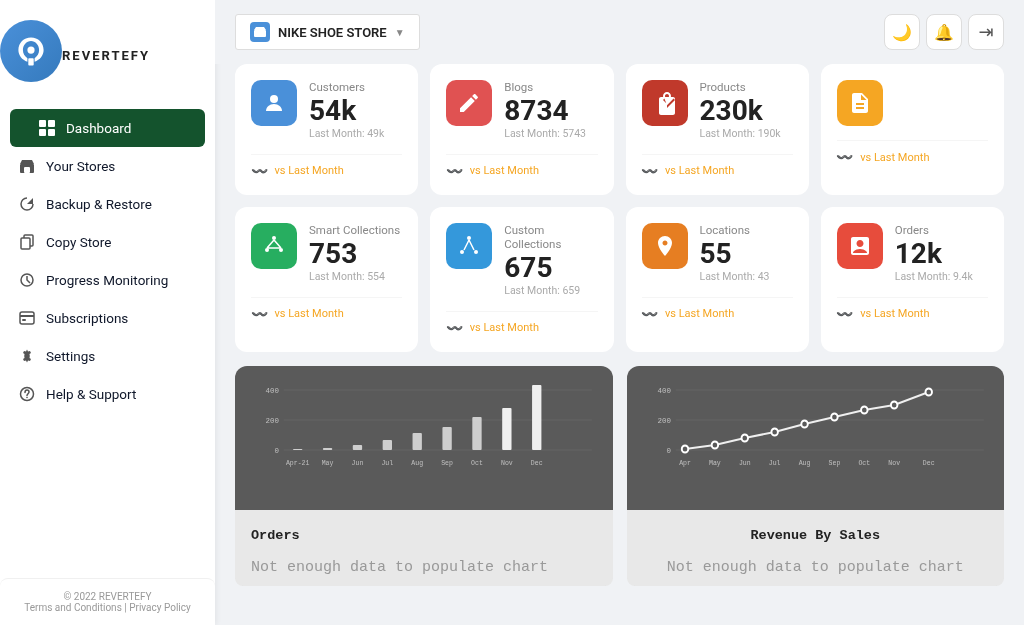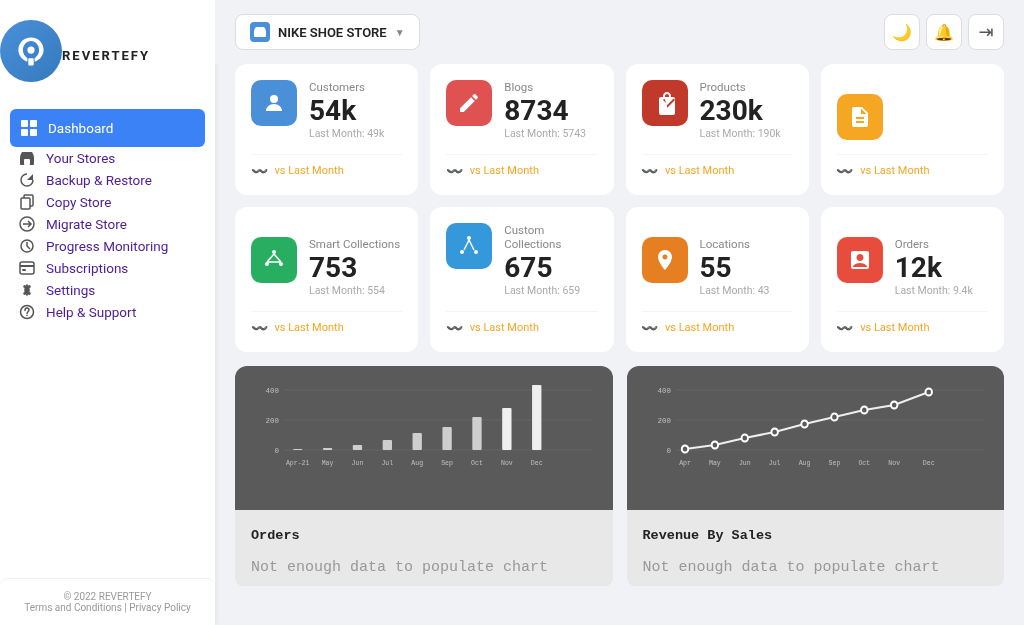--- a/index.html
+++ b/index.html
@@ -50,34 +50,34 @@
       letter-spacing: 2px;
       color: #222;
     }
     .sidebar-nav {
       flex: 1;
       padding: 5px 0;
     }
     .nav-item {
       display: flex;
       align-items: center;
-      padding: 2px 18px;
+      padding: 10px 18px;
       cursor: pointer;
-      color: #4c1d95;
+      color: #0f172a;
       font-size: 13.5px;
       gap: 10px;
       border-radius: 0;
       transition: background 0.15s;
     }
     .nav-item.active {
-      background: #3b82f6;
+      background: #14532d;
       color: #fff;
       border-radius: 6px;
       margin: 0 10px;
-      padding: 10px 10px;
+      padding: 10px 28px;
     }
     .nav-icon {
       width: 18px;
       height: 18px;
       display: flex;
       align-items: center;
       justify-content: center;
       flex-shrink: 0;
     }
     .sidebar-footer {
@@ -105,21 +105,21 @@
       justify-content: space-between;
       padding: 14px 20px;
       background: #f0f2f5;
     }
     .store-selector {
       display: flex;
       align-items: center;
       gap: 8px;
       background: #fff;
       border: 1.5px solid #ddd;
-      border-radius: 8px;
+      border-radius: 3px;
       padding: 7px 14px;
       cursor: pointer;
       font-size: 13px;
       font-weight: 600;
       color: #222;
     }
     .store-icon {
       width: 20px;
       height: 20px;
       background: #4a90d9;
@@ -158,21 +158,20 @@
       grid-template-columns: repeat(4, 1fr);
       gap: 12px;
       margin-bottom: 14px;
     }
     .stat-card {
       background: #fff;
       border-radius: 12px;
       padding: 16px;
       display: flex;
       flex-direction: column;
-      justify-content: flex-end;
     }
     .stat-top {
       display: flex;
       align-items: flex-start;
       gap: 12px;
       margin-bottom: 10px;
     }
     .stat-icon {
       width: 46px;
       height: 46px;
@@ -315,29 +314,20 @@
     <div class="nav-item">
       <span class="nav-icon">
         <svg width="16" height="16" viewBox="0 0 16 16" fill="none" stroke="#555" stroke-width="1.5">
           <rect x="5" y="1" width="9" height="11" rx="1"></rect>
           <rect x="2" y="4" width="9" height="11" rx="1" fill="white" stroke="#555"></rect>
         </svg>
       </span>
       <span>Copy Store</span>
     </div>
 
-    <div class="nav-item">
-      <span class="nav-icon">
-        <svg width="16" height="16" viewBox="0 0 16 16" fill="#555">
-          <circle cx="8" cy="8" r="7" fill="none" stroke="#555" stroke-width="1.5"></circle>
-          <path d="M4 8 H12 M9 5 L12 8 L9 11" stroke="#555" stroke-width="1.5" fill="none"></path>
-        </svg>
-      </span>
-      <span>Migrate Store</span>
-    </div>
 
     <div class="nav-item">
       <span class="nav-icon">
         <svg width="16" height="16" viewBox="0 0 16 16" fill="none" stroke="#555" stroke-width="1.5">
           <circle cx="8" cy="8" r="6"></circle>
           <path d="M8 4 V8 L11 11"></path>
         </svg>
       </span>
       <span>Progress Monitoring</span>
     </div>
@@ -629,20 +619,20 @@
             <text x="77" y="85" fill="rgba(255,255,255,0.6)" font-size="7" text-anchor="middle">May</text>
             <text x="109" y="85" fill="rgba(255,255,255,0.6)" font-size="7" text-anchor="middle">Jun</text>
             <text x="141" y="85" fill="rgba(255,255,255,0.6)" font-size="7" text-anchor="middle">Jul</text>
             <text x="173" y="85" fill="rgba(255,255,255,0.6)" font-size="7" text-anchor="middle">Aug</text>
             <text x="205" y="85" fill="rgba(255,255,255,0.6)" font-size="7" text-anchor="middle">Sep</text>
             <text x="237" y="85" fill="rgba(255,255,255,0.6)" font-size="7" text-anchor="middle">Oct</text>
             <text x="269" y="85" fill="rgba(255,255,255,0.6)" font-size="7" text-anchor="middle">Nov</text>
             <text x="306" y="85" fill="rgba(255,255,255,0.6)" font-size="7" text-anchor="middle">Dec</text>
           </svg>
         </div>
-        <div style="background:#e8e8e8; border-radius:0 0 8px 8px; margin: 0 -16px -12px; padding:10px 16px;">
+        <div style="background:#e8e8e8; border-radius:0 0 8px 8px; margin: 0 -16px -12px; padding:10px 16px;text-align:center;">
           <div class="chart-title">Revenue By Sales</div>
           <div class="chart-subtitle">Not enough data to populate chart</div>
         </div>
       </div>
     </div>
   </div>
 </main>
 
 </body></html>

